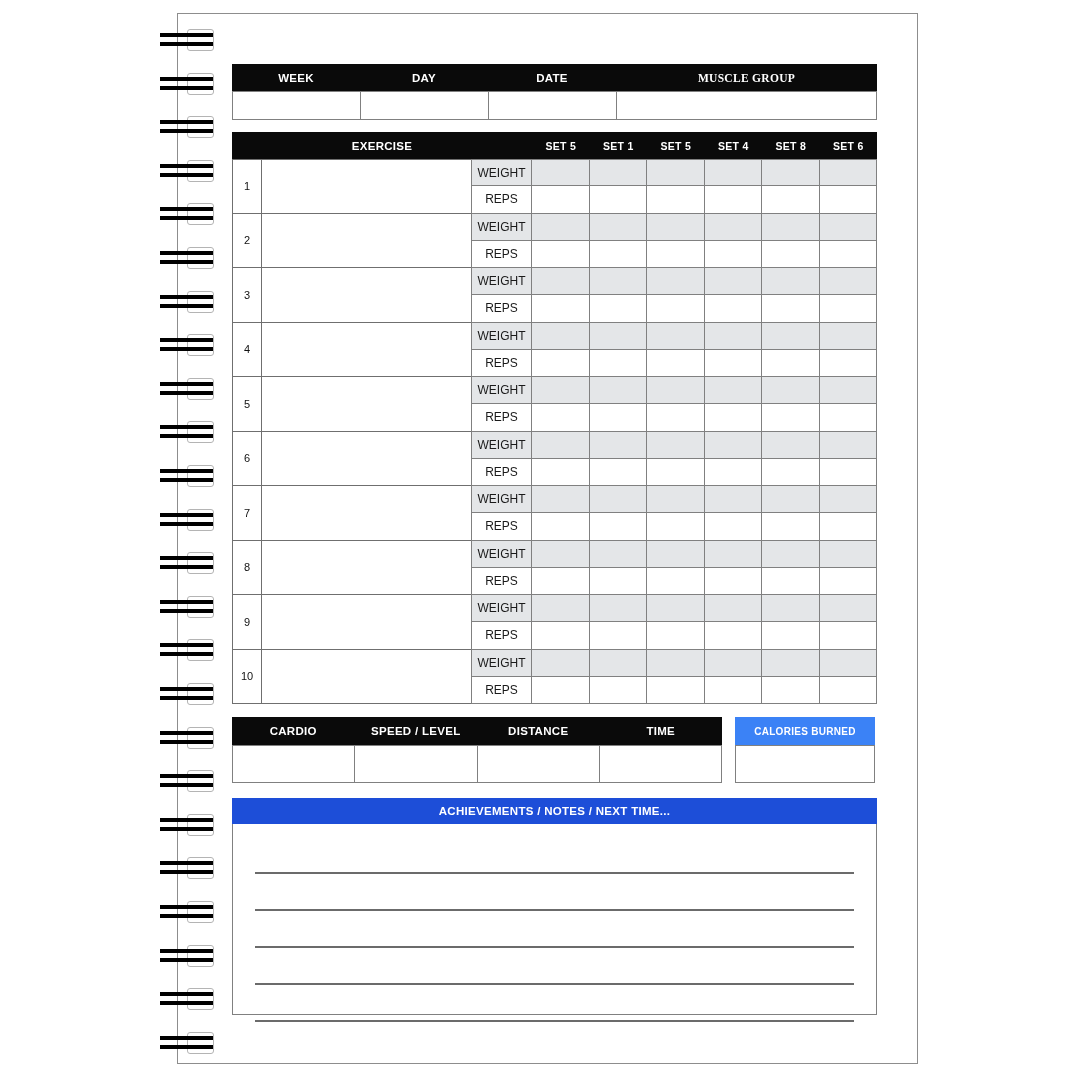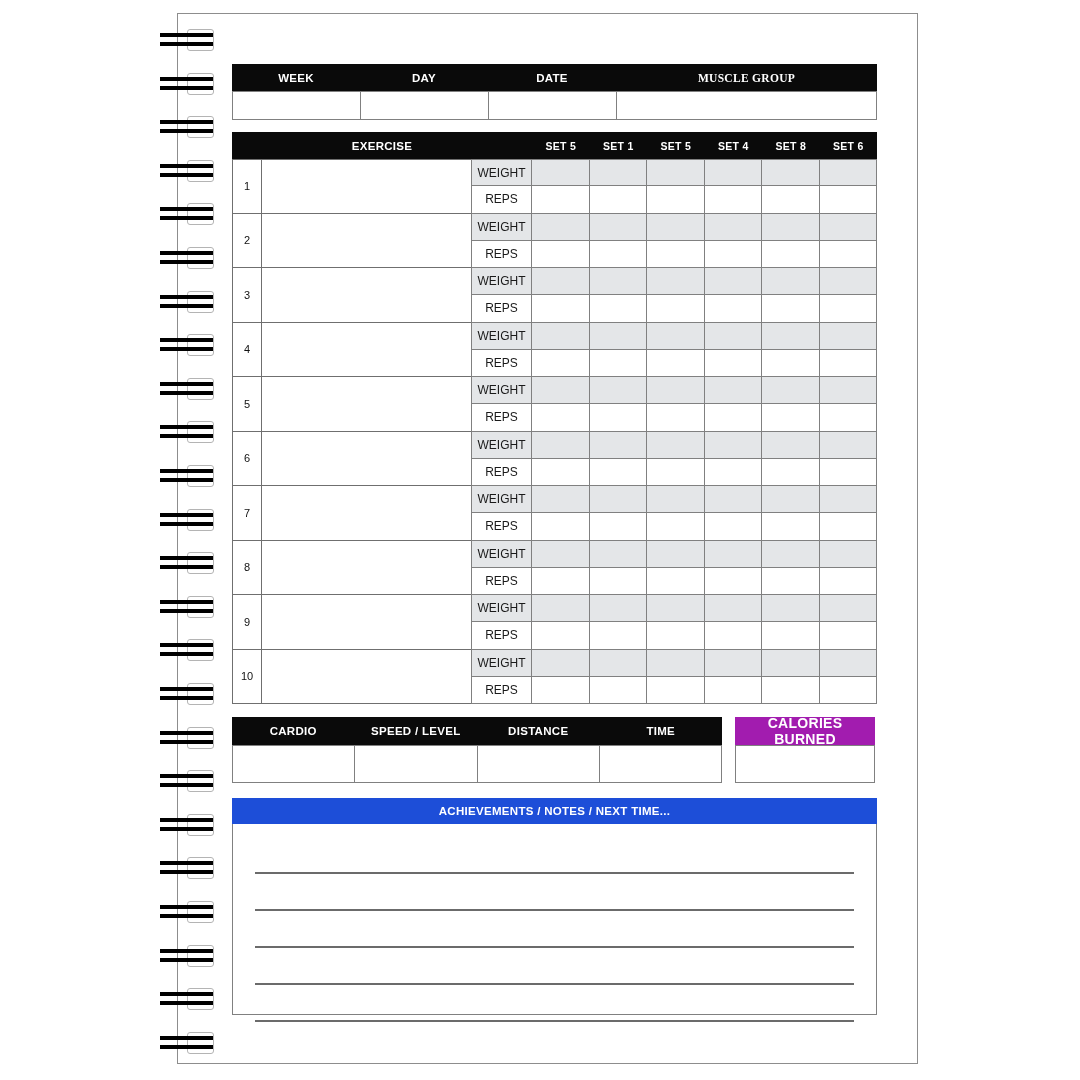--- a/index.html
+++ b/index.html
@@ -213,22 +213,22 @@
   #cardio-body > div:last-child { border-right: 1px solid #808080; }
 
   #calories-box {
     position: absolute;
     left: 735px;
     top: 717px;
     width: 140px;
   }
   #calories-head {
     height: 28px;
-    background: #a21caf;
-    font-size: 14px;
+    background: #3b82f6;
+    font-size: 10px;
   }
   #calories-body {
     height: 38px;
     border: 1px solid #808080;
     box-sizing: border-box;
     background: #fff;
   }
 
   
   #notes-section {

